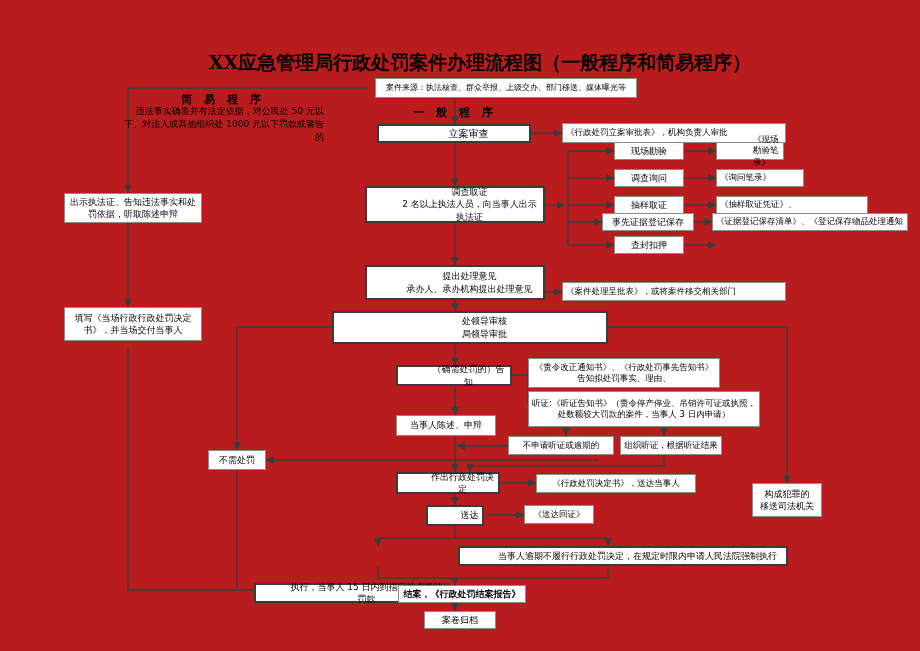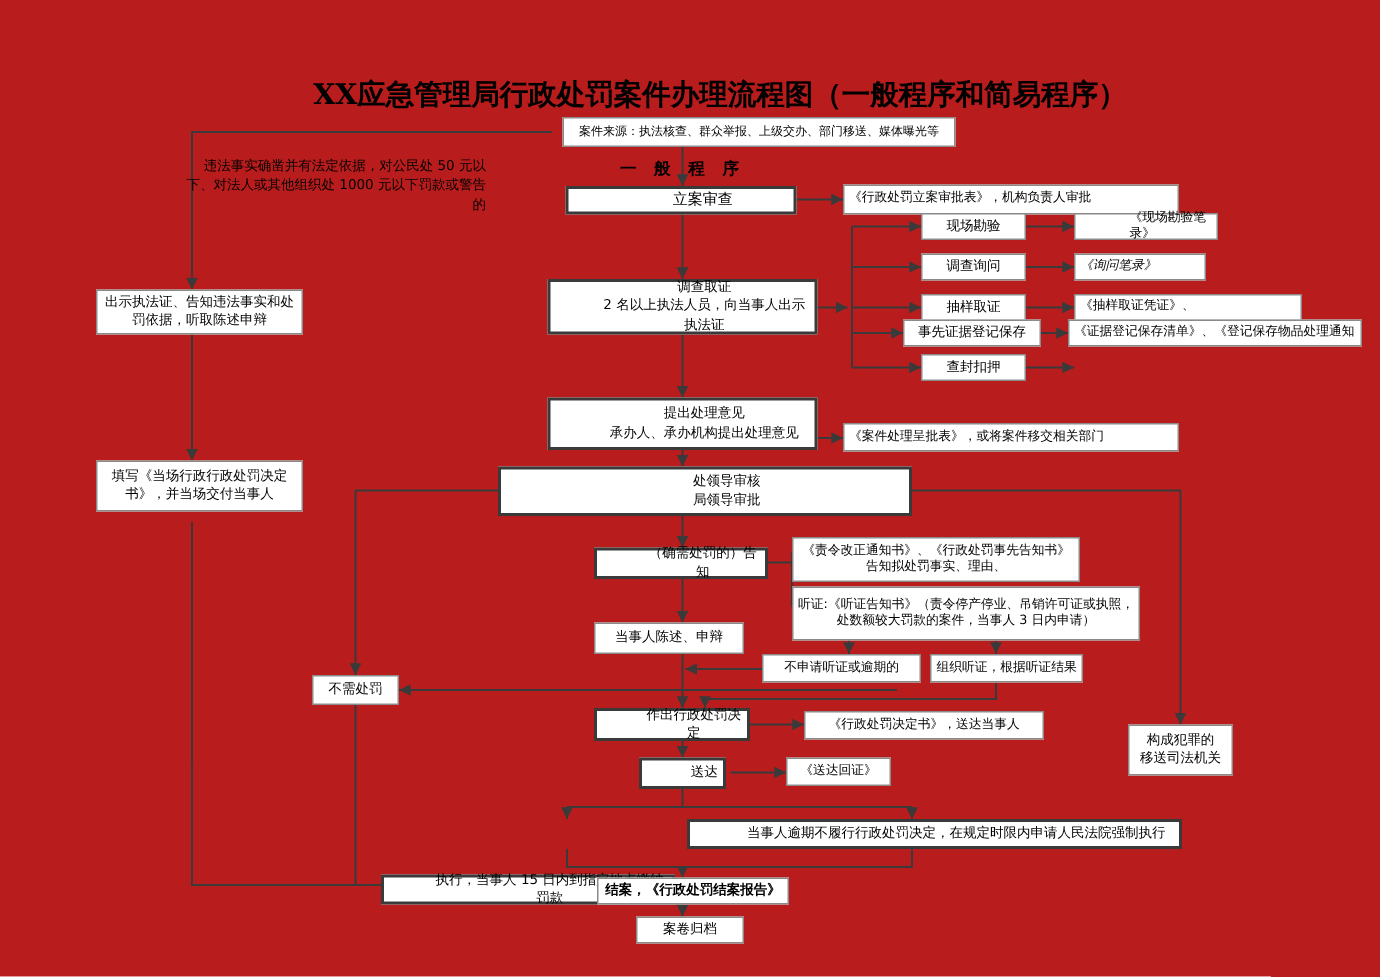--- a/index.html
+++ b/index.html
@@ -147,38 +147,39 @@
       <path d="M608,566 L608,578 L455,578"></path>
 
       <path d="M455,603 L455,611" marker-end="url(#ah)"></path>
     </g>
   </svg>
 
   <div class="title" style="left:200px; top:50px; width:560px; font-size:19px; text-align:center;">XX应急管理局行政处罚案件办理流程图（一般程序和简易程序）</div>
 
   <div class="node b-thin" style="left:349px; top:78px; width:262px; height:20px; font-size:8px;margin-left:26px;">案件来源：执法核查、群众举报、上级交办、部门移送、媒体曝光等</div>
 
+  <div class="plainlabel hdr" style="left:128px; top:92px; width:190px; font-size:11px;">简 易 程 序</div>
   <div class="plainlabel hdr" style="left:380px; top:105px; width:150px; font-size:11px;">一 般 程 序</div>
 
   <div class="ptext" style="left:124px; top:105px; width:200px; font-size:9px;">违法事实确凿并有法定依据，对公民处 50 元以下、对法人或其他组织处 1000 元以下罚款或警告的</div>
 
   <div class="node b-thin" style="left:64px; top:193px; width:138px; height:30px; font-size:9px;">出示执法证、告知违法事实和处罚依据，听取陈述申辩</div>
   <div class="node b-thin" style="left:64px; top:307px; width:138px; height:34px; font-size:9px;">填写《当场行政行政处罚决定书》，并当场交付当事人</div>
 
   <div class="node b-thick" style="left:377px; top:124px; width:154px; height:19px; font-size:10px;">立案审查</div>
   <div class="node b-thin" style="left:562px; top:123px; width:224px; height:20px; font-size:8.5px; justify-content:flex-start; text-align:left;">《行政处罚立案审批表》，机构负责人审批</div>
 
   <div class="node b-thick" style="left:365px; top:186px; width:180px; height:37px; font-size:9px;">调查取证
 2 名以上执法人员，向当事人出示执法证</div>
 
   <div class="node b-thin" style="left:614px; top:142px; width:70px; height:18px; font-size:9px;">现场勘验</div>
-  <div class="node b-thin" style="left:716px; top:142px; width:96px; height:18px; font-size:8.5px; justify-content:flex-start; text-align:left;padding-left:36px;">《现场勘验笔录》</div>
+  <div class="node b-thin" style="left:716px; top:142px; width:68px; height:18px; font-size:8.5px; justify-content:flex-start; text-align:left;padding-left:36px;">《现场勘验笔录》</div>
 
   <div class="node b-thin" style="left:614px; top:169px; width:70px; height:18px; font-size:9px;">调查询问</div>
-  <div class="node b-thin" style="left:716px; top:169px; width:88px; height:18px; font-size:8.5px; justify-content:flex-start; text-align:left;font-style:italic;">《询问笔录》</div>
+  <div class="node b-thin" style="left:716px; top:169px; width:88px; height:18px; font-size:8.5px; justify-content:flex-start; text-align:left;">《询问笔录》</div>
 
   <div class="node b-thin" style="left:614px; top:196px; width:70px; height:18px; font-size:9px;">抽样取证</div>
   <div class="node b-thin" style="left:716px; top:196px; width:152px; height:18px; font-size:8.5px; justify-content:flex-start; text-align:left;">《抽样取证凭证》、</div>
 
   <div class="node b-thin" style="left:602px; top:213px; width:92px; height:18px; font-size:9px;">事先证据登记保存</div>
   <div class="node b-thin" style="left:712px; top:213px; width:196px; height:18px; font-size:8.5px; justify-content:flex-start; text-align:center;">《证据登记保存清单》、《登记保存物品处理通知</div>
 
   <div class="node b-thin" style="left:614px; top:236px; width:70px; height:18px; font-size:9px;">查封扣押</div>
 
   <div class="node b-thick" style="left:365px; top:265px; width:180px; height:35px; font-size:9px;">提出处理意见

